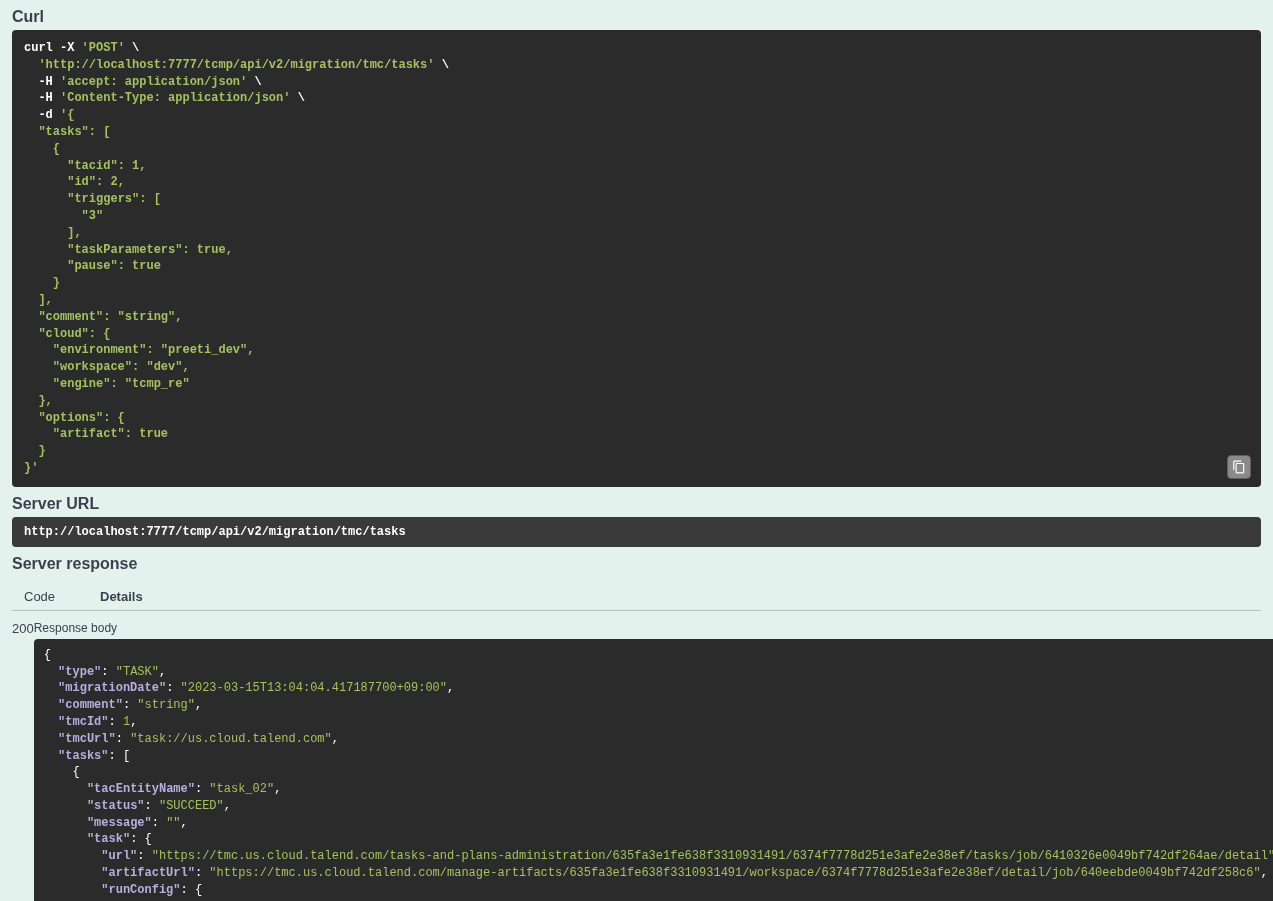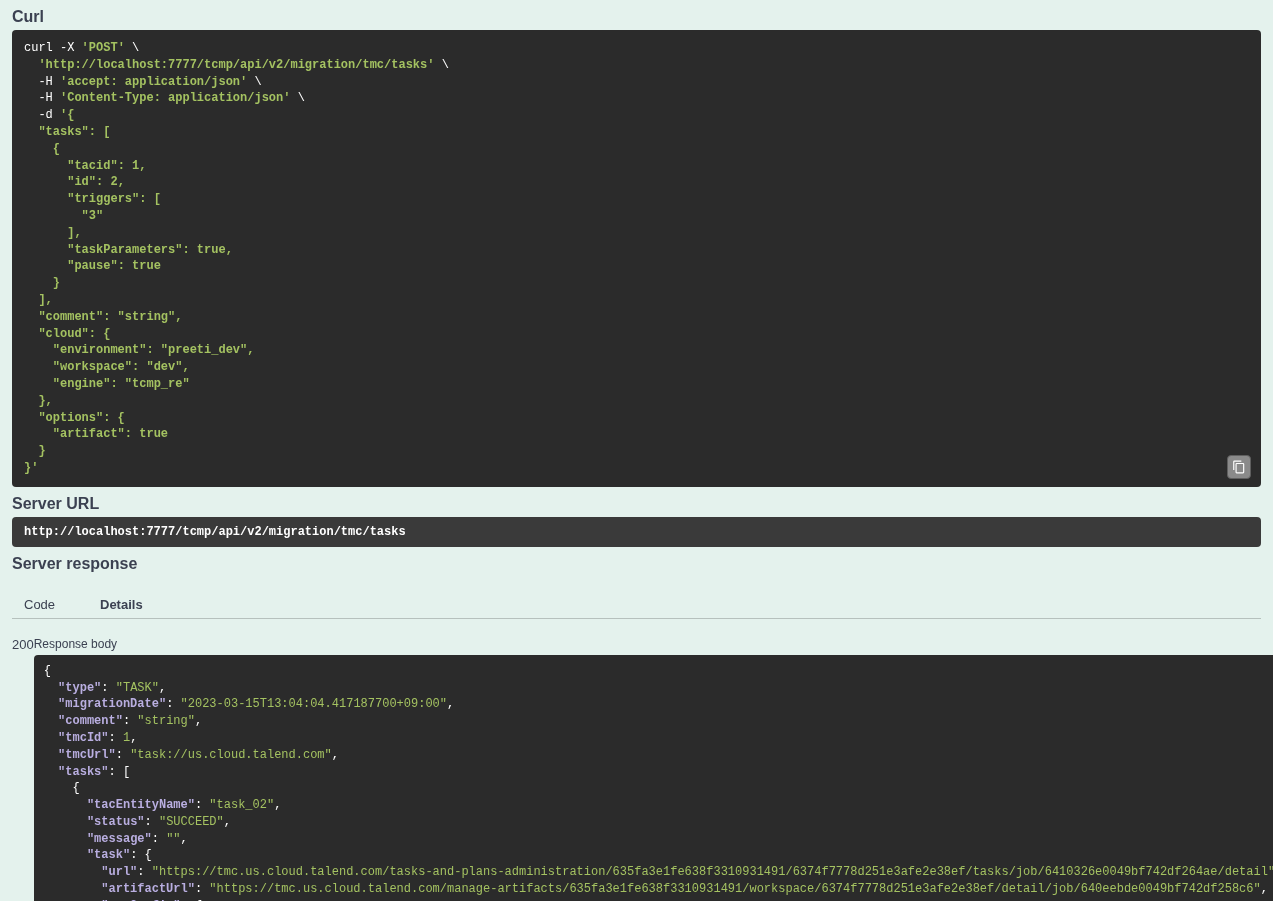--- a/index.html
+++ b/index.html
@@ -37,21 +37,21 @@
     font-size: 12px;
     font-weight: 600;
     padding: 8px 12px;
     margin: 0 12px;
     border-radius: 4px;
   }
   .table-head {
     display: flex;
     padding: 12px 12px 6px 12px;
     border-bottom: 1px solid rgba(0,0,0,0.2);
-    margin: 8px 12px;
+    margin: 0 12px;
     font-size: 13px;
     color: #3b4151;
   }
   .th-code { width: 76px; font-weight: 400; }
   .th-details { font-weight: 700; }
   .row {
     display: flex;
     padding: 10px 12px 0 12px;
   }
   .code-col {
@@ -74,21 +74,21 @@
     font-size: 12px;
     line-height: 1.4;
     padding: 8px 10px;
     border-radius: 4px;
     position: relative;
     height: 356px;
     overflow: hidden;
     white-space: pre;
   }
   
-  .tok-cmd { color: #fff; font-weight: 400; }
+  .tok-cmd { color: #fff; font-weight: 700; }
   .tok-str { color: #a4c261; font-weight: bold; }
   .tok-key { color: #b9aee0; font-weight: 600; }
   .tok-pun { color: #fff; }
   .tok-val { color: #a4c261; }
   .tok-num { color: #a4c261; }
   .copy-btn {
     position: absolute;
     bottom: 8px;
     right: 10px;
     width: 24px;

